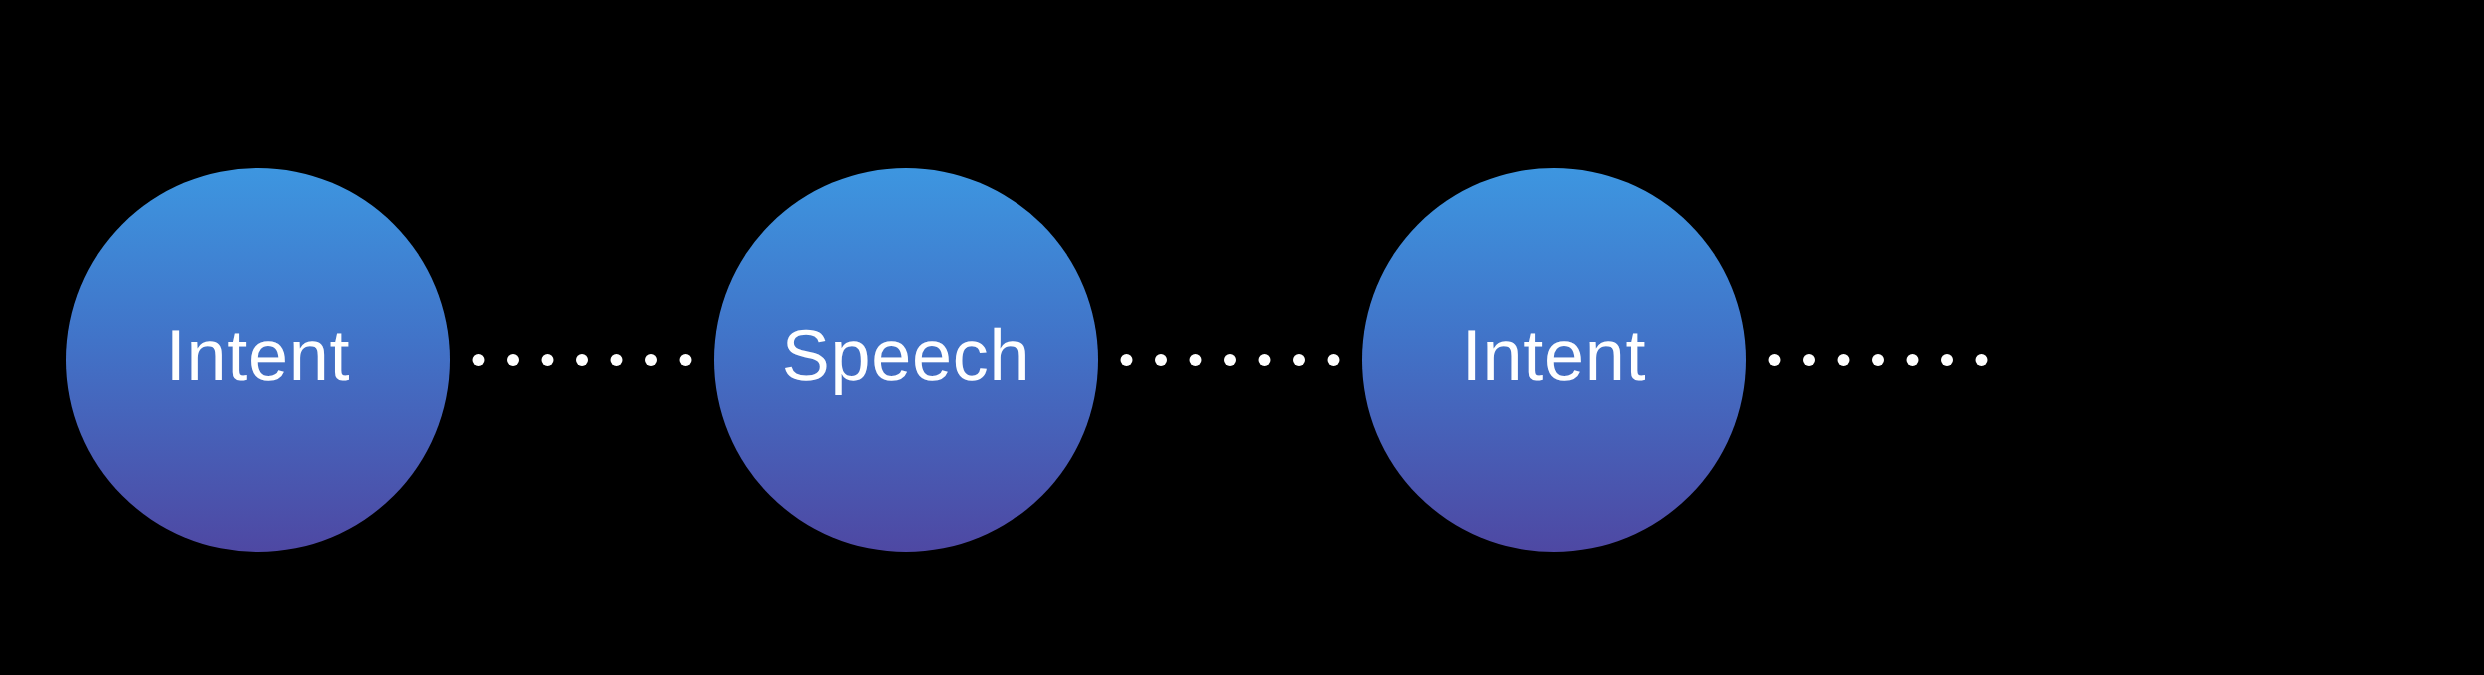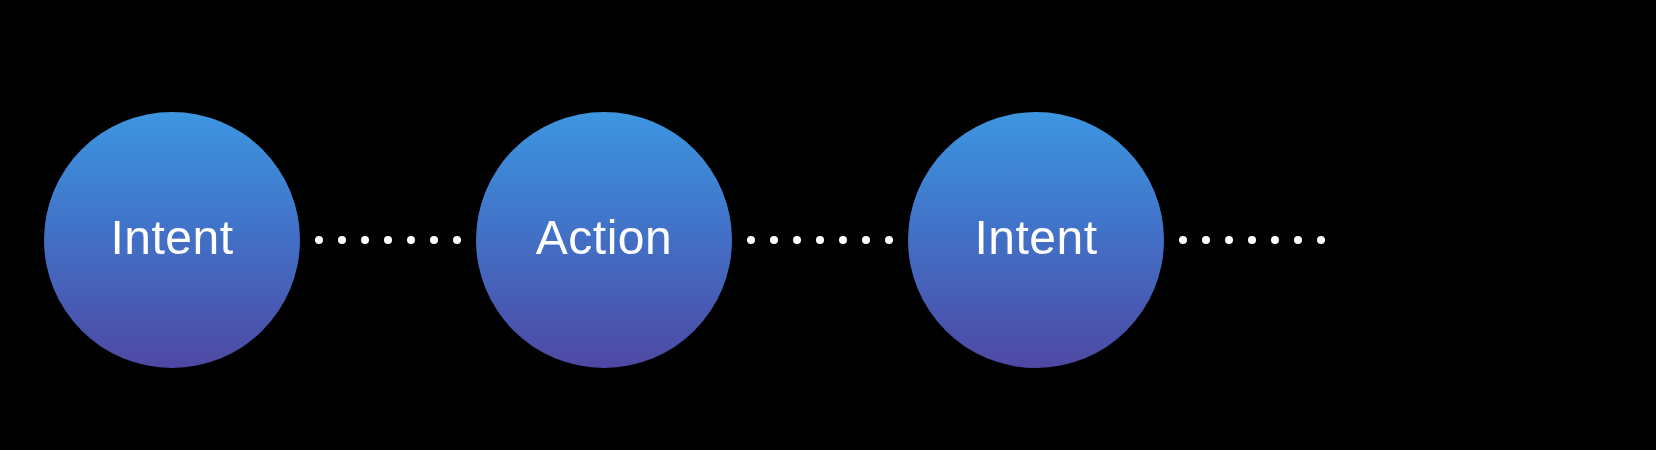--- a/index.html
+++ b/index.html
@@ -70,21 +70,21 @@
         <span class="dot" style="background: rgb(255, 255, 255);"></span>
         <span class="dot" style="background: rgb(255, 255, 255);"></span>
         <span class="dot" style="background: rgb(255, 255, 255);"></span>
         <span class="dot" style="background: rgb(255, 255, 255);"></span>
         <span class="dot" style="background: rgb(255, 255, 255);"></span>
         <span class="dot" style="background: rgb(255, 255, 255);"></span>
         <span class="dot" style="background: rgb(255, 255, 255);"></span>
       </div>
 
     <div class="node">
-      <span class="node-label">Action</span>
+      <span class="node-label">Speech</span>
     </div>
 
     <div class="connector">
         <span class="dot" style="background: rgb(255, 255, 255);"></span>
         <span class="dot" style="background: rgb(255, 255, 255);"></span>
         <span class="dot" style="background: rgb(255, 255, 255);"></span>
         <span class="dot" style="background: rgb(255, 255, 255);"></span>
         <span class="dot" style="background: rgb(255, 255, 255);"></span>
         <span class="dot" style="background: rgb(255, 255, 255);"></span>
         <span class="dot" style="background: rgb(255, 255, 255);"></span>

